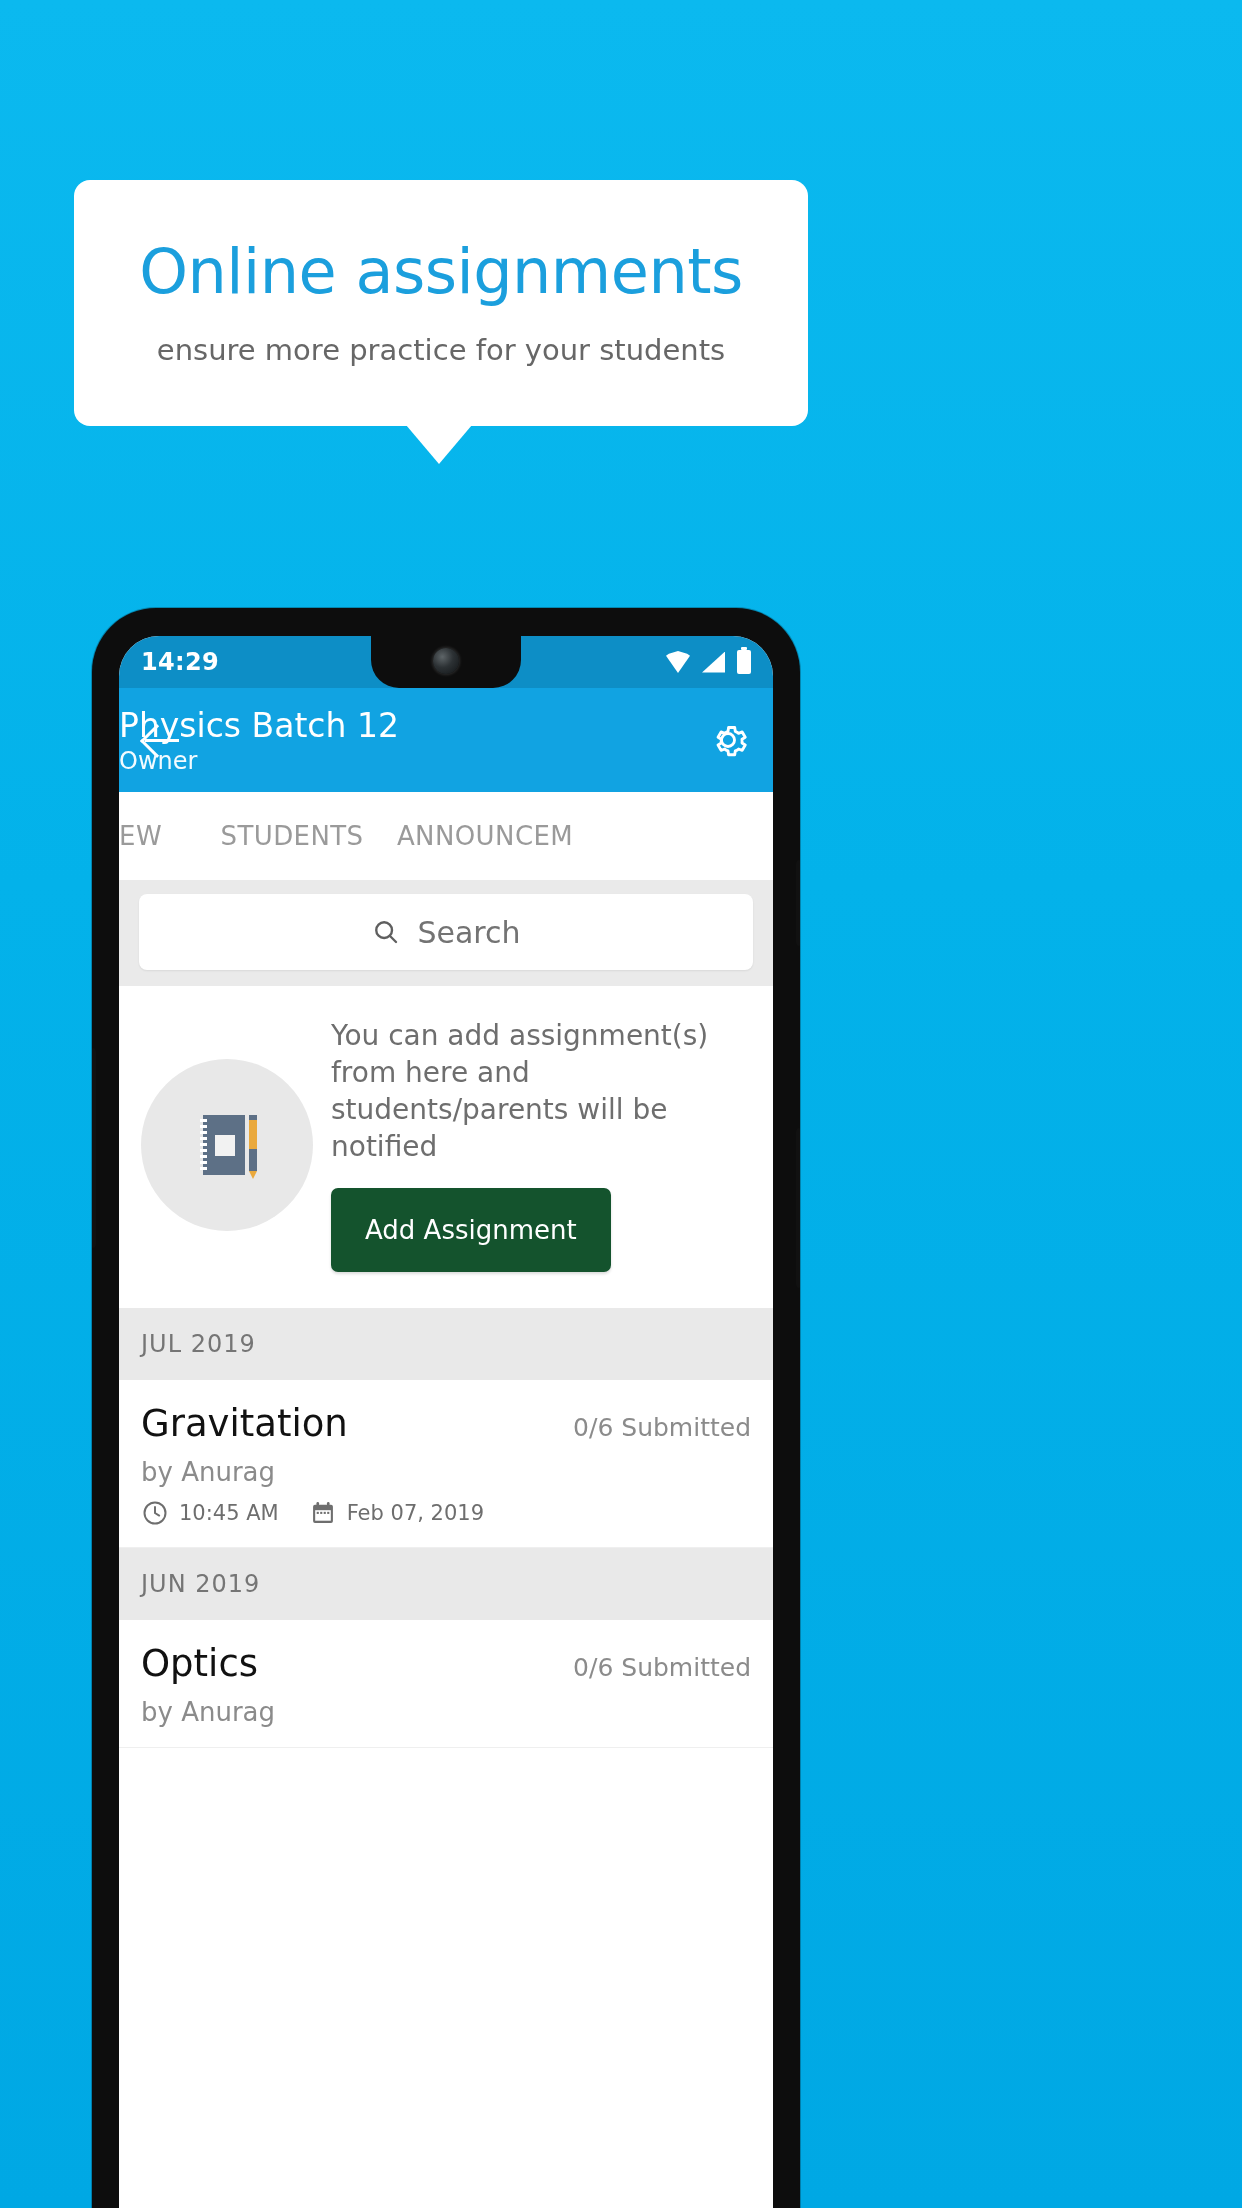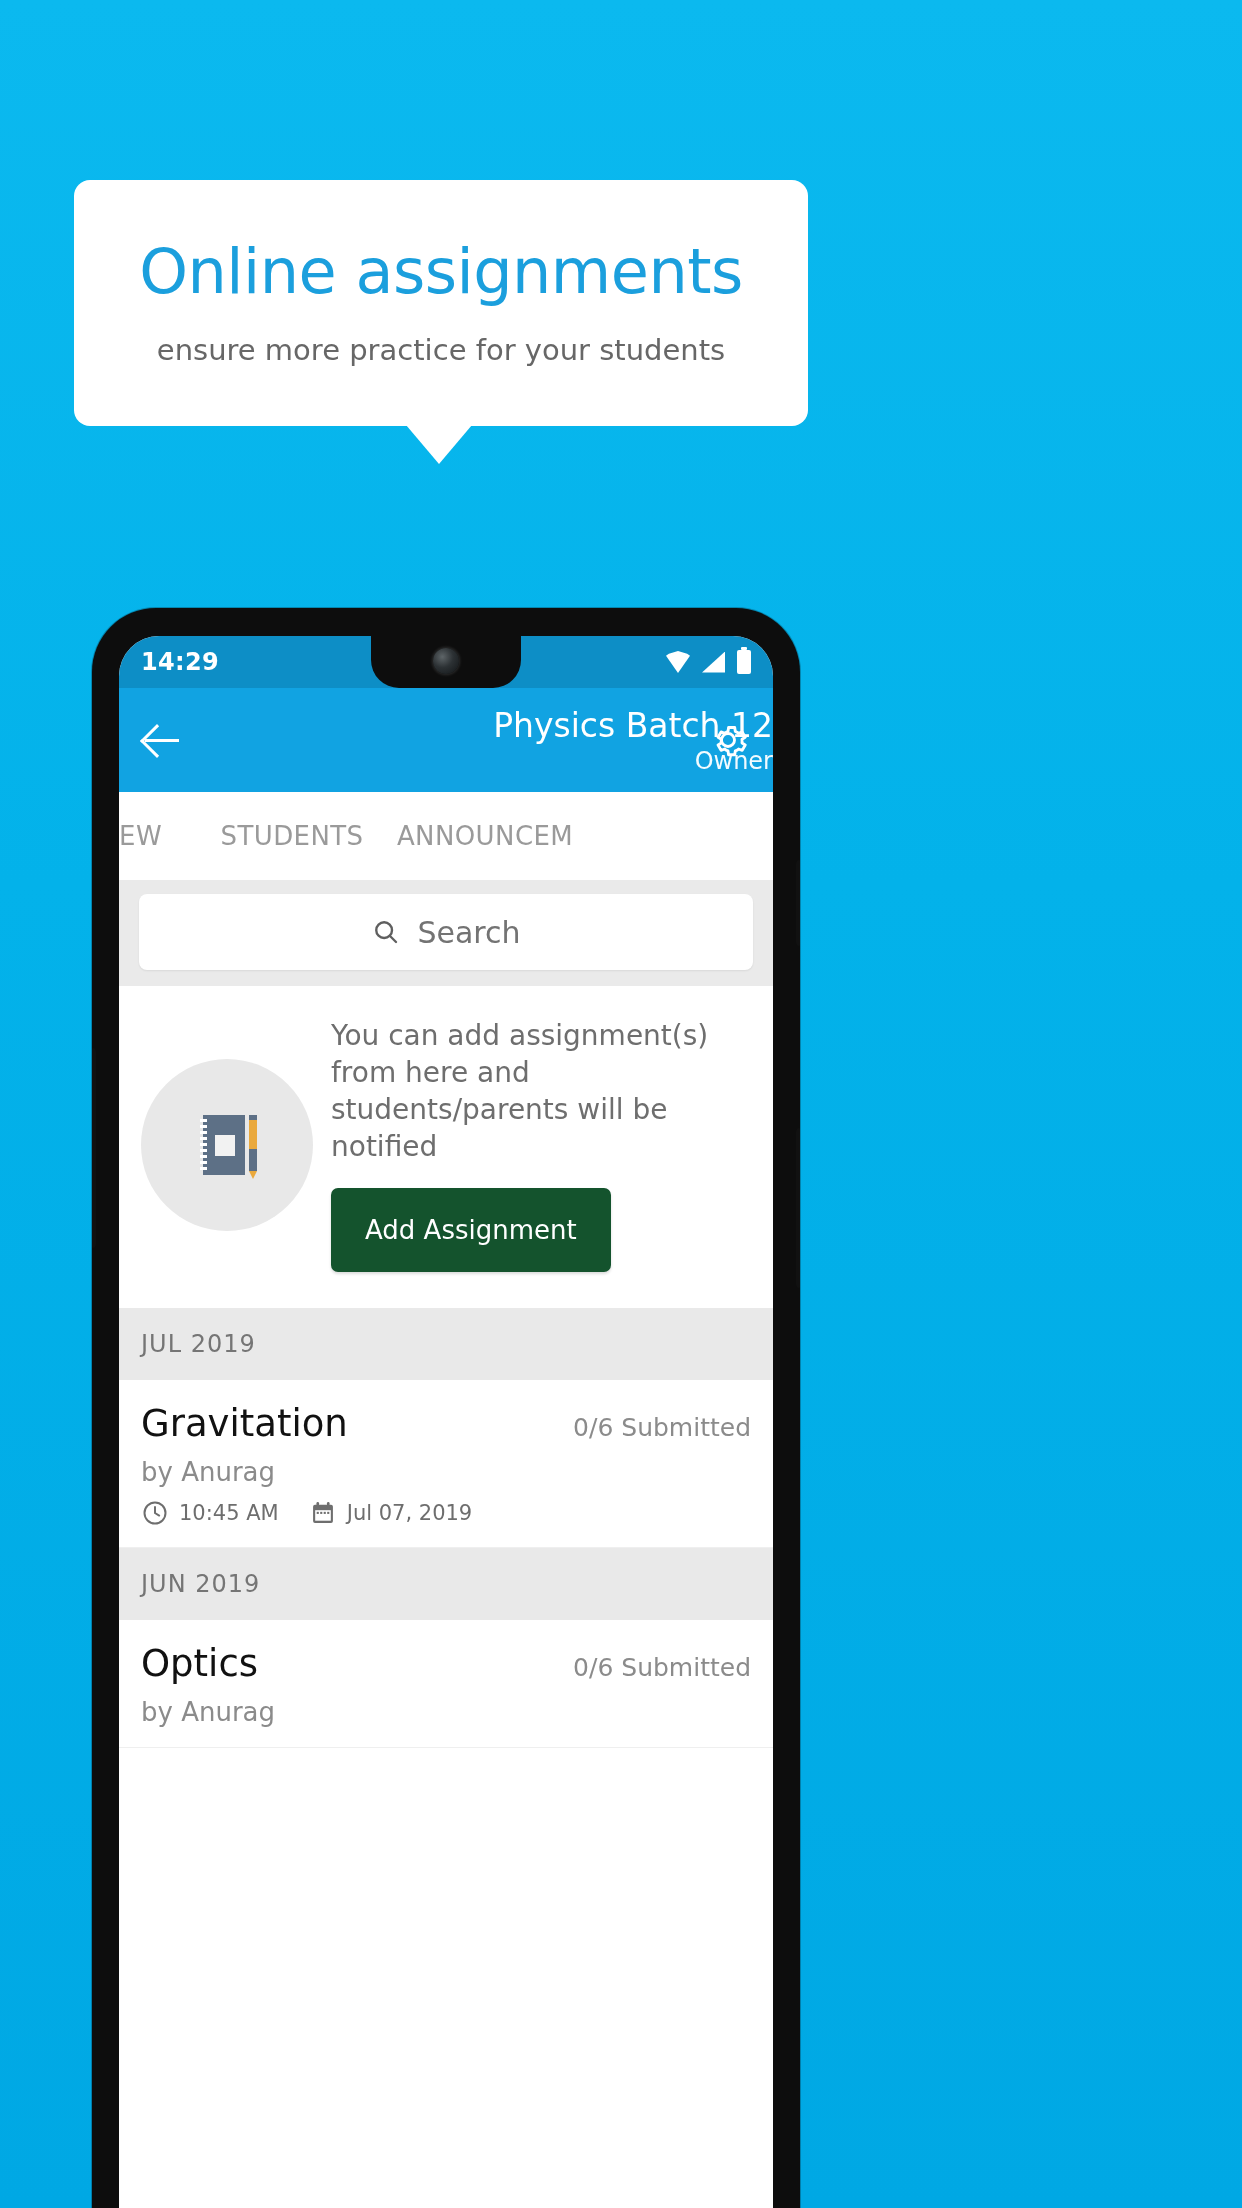--- a/index.html
+++ b/index.html
@@ -157,21 +157,21 @@
   .back-arrow:after{
     content:""; position:absolute;
     left:4px; top:11px; width:21px; height:21px;
     border-left:3px solid #fff; border-bottom:3px solid #fff;
     transform:rotate(45deg);
   }
   .appbar-titles{
     position:absolute;
     left:0; right:0; top:0; bottom:0;
     display:flex; flex-direction:column;
-    align-items:flex-end; justify-content:center;
+    align-items:flex-start; justify-content:center;
     pointer-events:none;
   }
   .appbar-title{ font-size:33px; color:#fff; font-weight:400; }
   .appbar-sub{ font-size:24px; color:#f2fbff; margin-top:2px; }
   .gear{
     margin-left:auto;
     width:46px; height:46px;
     flex:none; cursor:pointer; z-index:2;
   }
 
@@ -383,21 +383,21 @@
           <rect x="5.3" y="9.6" width="13.4" height="9" fill="#ffffff"></rect>
           <rect x="6.4" y="2.6" width="2.2" height="4.4" rx="1" fill="#6e6e6e"></rect>
           <rect x="15.4" y="2.6" width="2.2" height="4.4" rx="1" fill="#6e6e6e"></rect>
           <g fill="#6e6e6e">
             <rect x="6.6" y="11" width="1.8" height="1.8"></rect>
             <rect x="9.6" y="11" width="1.8" height="1.8"></rect>
             <rect x="12.6" y="11" width="1.8" height="1.8"></rect>
             <rect x="15.6" y="11" width="1.8" height="1.8"></rect>
           </g>
         </svg>
-        <span>Jul 07, 2019</span>
+        <span>Feb 07, 2019</span>
       </div>
     </div>
 
     <div class="month-head">JUN 2019</div>
     <div class="row">
       <div class="row-top">
         <div class="row-title">Optics</div>
         <div class="row-status">0/6 Submitted</div>
       </div>
       <div class="row-by">by Anurag</div>

